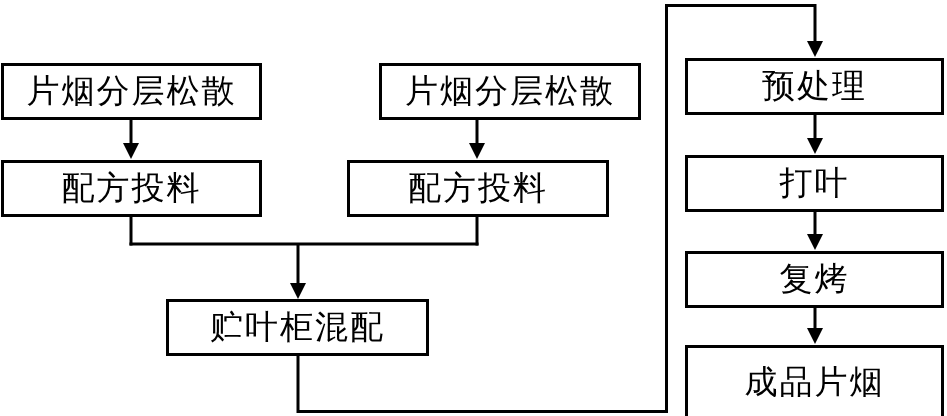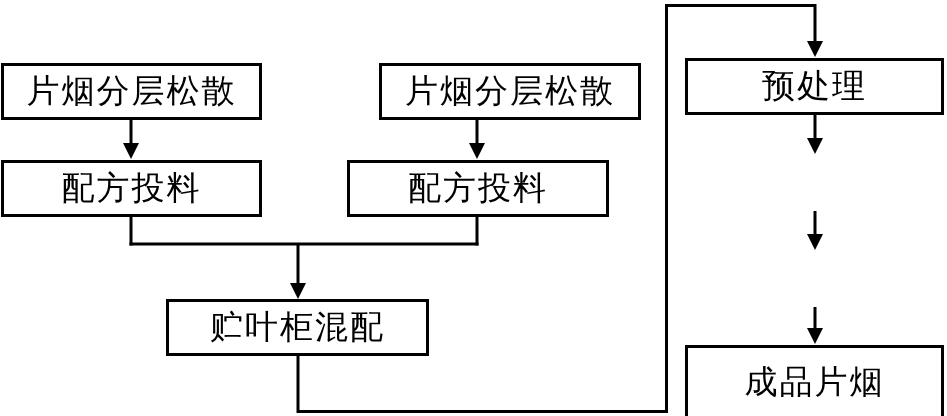--- a/index.html
+++ b/index.html
@@ -108,19 +108,25 @@
   </div>
 
   <div class="node n-d1">
     <span>预处理</span>
   </div>
 
   <div class="node n-c">
     <span>贮叶柜混配</span>
   </div>
 
+  <div class="node n-d2">
+    <span>打叶</span>
+  </div>
 
+  <div class="node n-d3">
+    <span>复烤</span>
+  </div>
 
   <div class="node n-d4">
     <span>成品片烟</span>
   </div>
 
 </div>
 
 </body></html>

